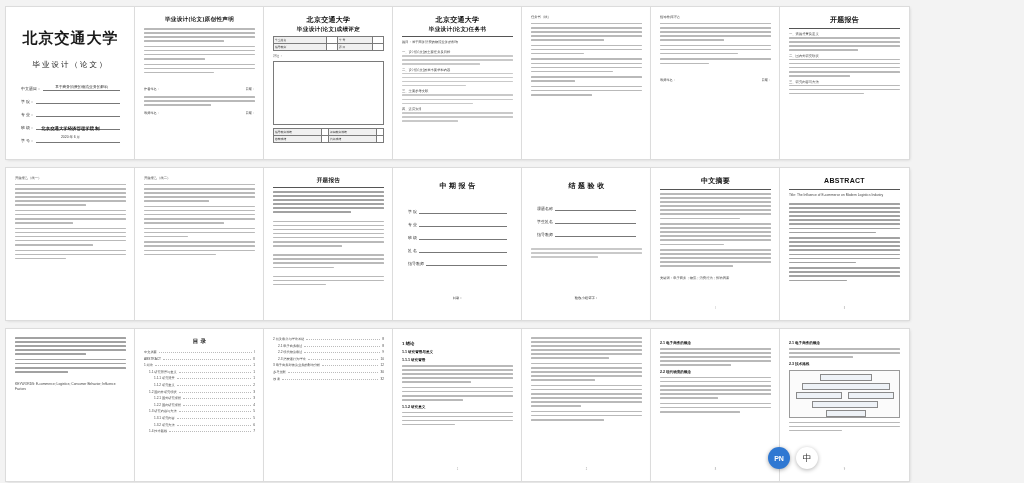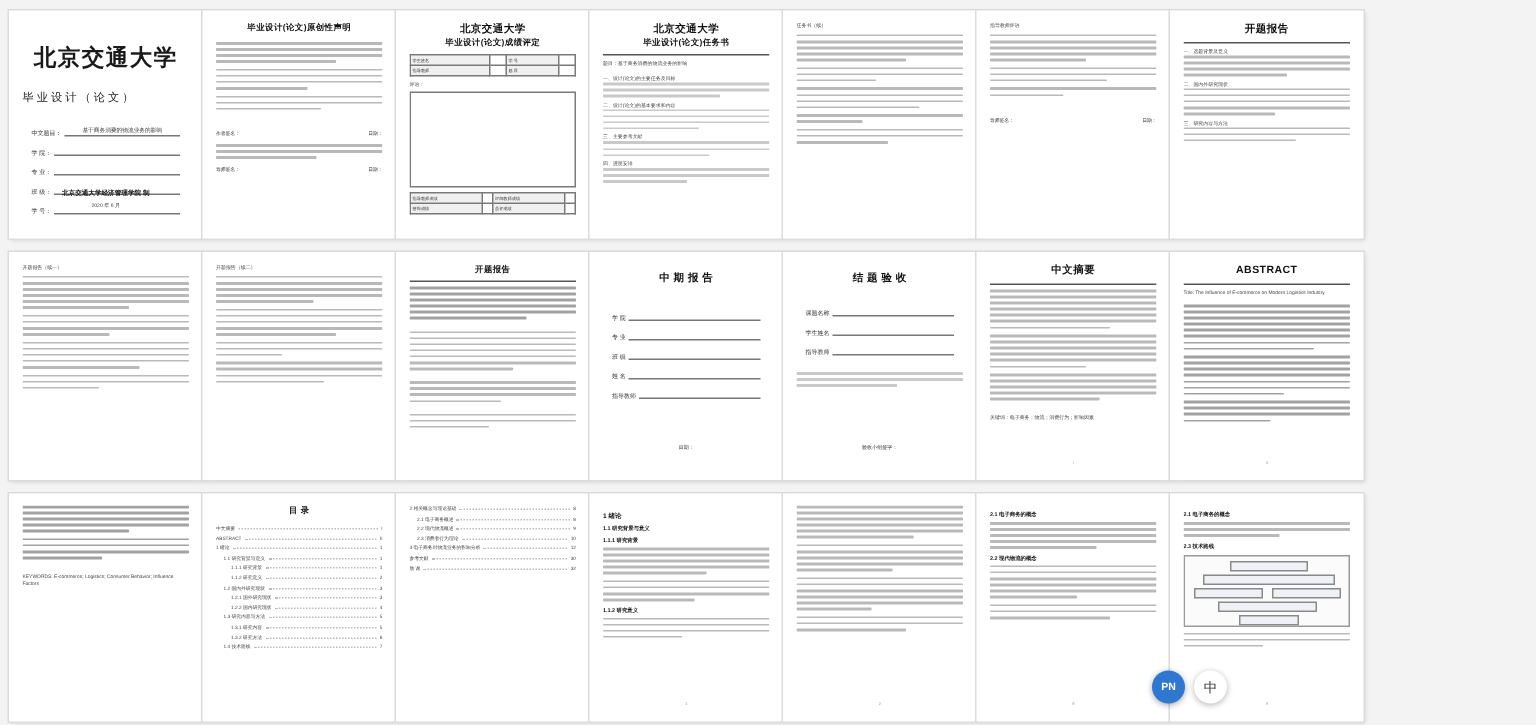--- a/index.html
+++ b/index.html
@@ -46,21 +46,21 @@
   .tiny{font-size:3.3px;color:#444;line-height:5px;}
   .tiny.l{text-align:left;}
   .rule{height:1px;background:#555;margin:3px 0;}
   .rule.light{background:#bbb;}
   .cover-logo{
     font-family:"Liberation Serif", serif;
     font-size:15px;font-weight:bold;text-align:center;color:#1a1a1a;
     letter-spacing:1px;margin-top:14px;
   }
   .cover-sub{
-    font-size:7.5px;margin-top:12px;letter-spacing:2px;color:#1a1a1a;
+    font-size:7.5px;text-align:center;margin-top:12px;letter-spacing:2px;color:#1a1a1a;
   }
   .cover-fields{margin-top:14px;padding:0 6px;}
   .fieldrow{display:flex;align-items:flex-end;font-size:4px;color:#333;margin-bottom:6px;}
   .fieldrow .lbl{white-space:nowrap;}
   .fieldrow .val{flex:1;border-bottom:.7px solid #777;margin-left:2px;height:6px;font-size:3.8px;text-align:center;}
   .cover-foot{position:absolute;left:0;right:0;bottom:12px;text-align:center;}
   .cover-foot .f1{font-size:4.4px;font-weight:bold;color:#111;}
   .cover-foot .f2{font-size:3.4px;color:#333;margin-top:4px;}
   table.tbl{border-collapse:collapse;width:100%;margin-top:3px;}
   table.tbl td{border:.5px solid #7a7a7a;height:6px;font-size:2.8px;padding:0 1px;color:#333;}

